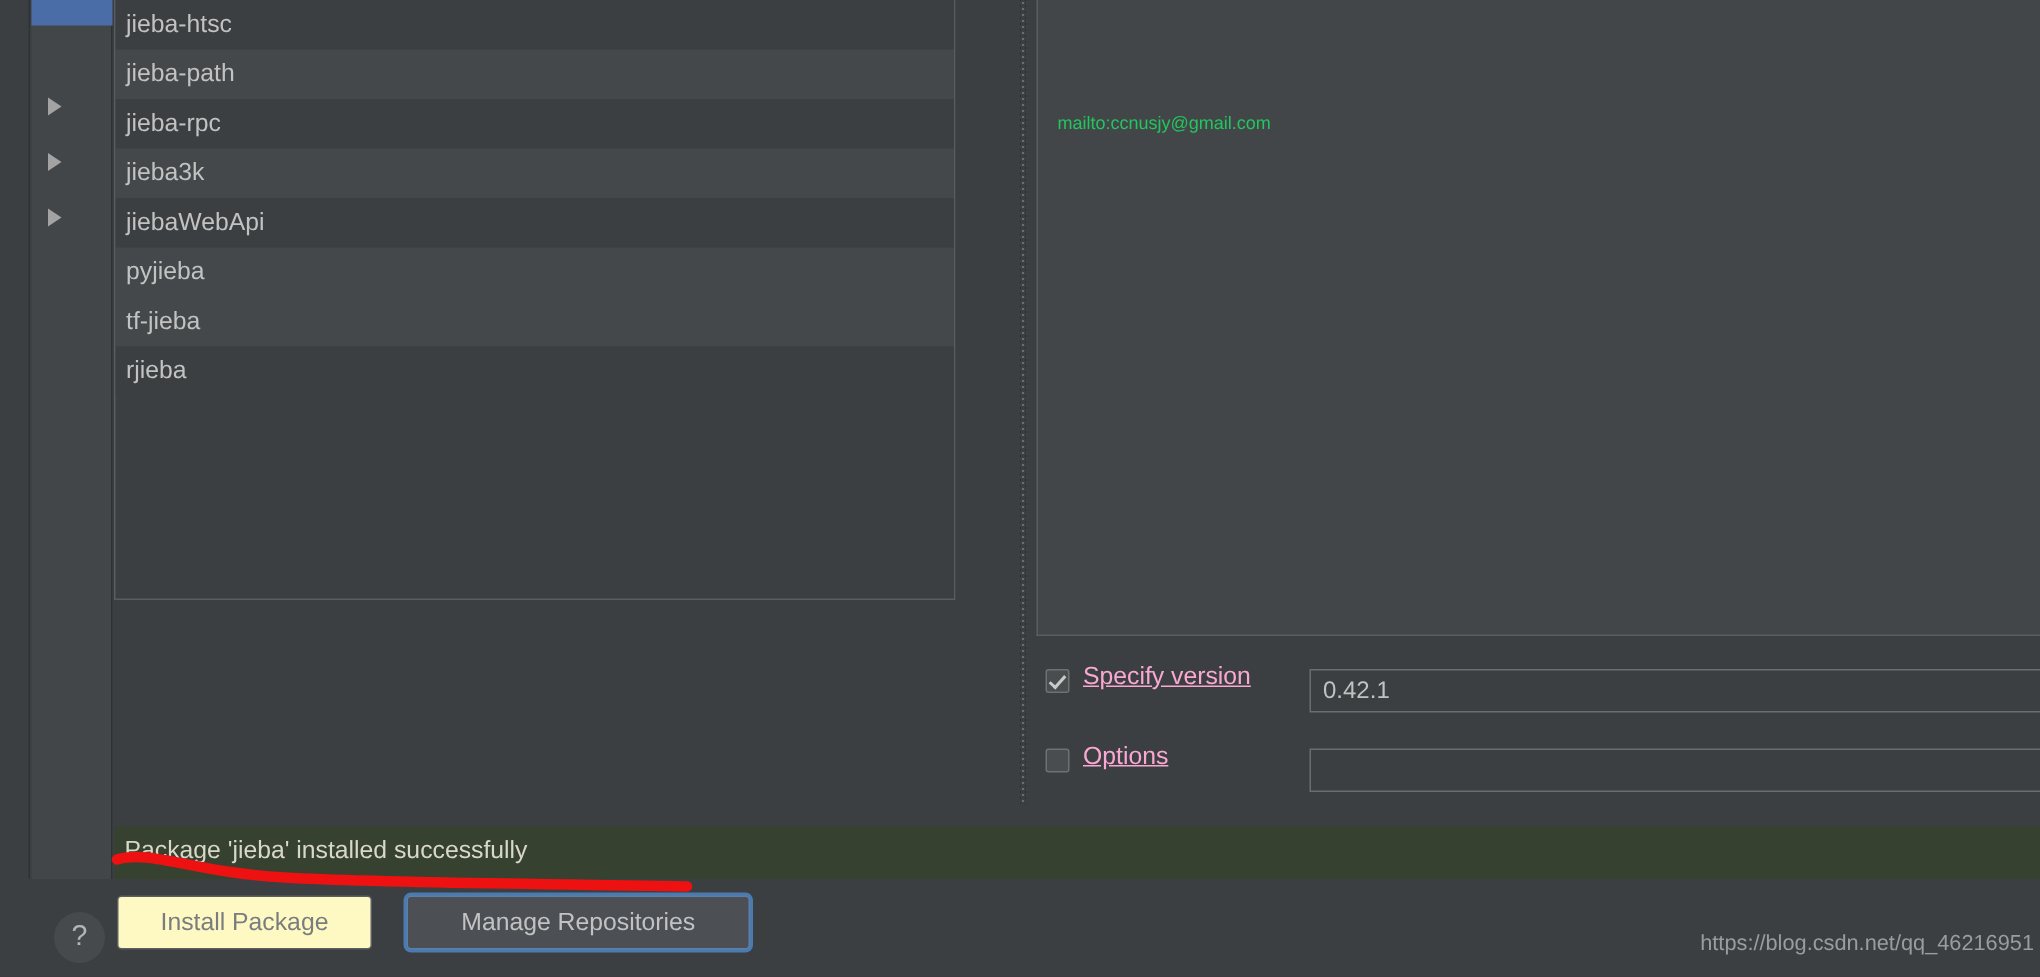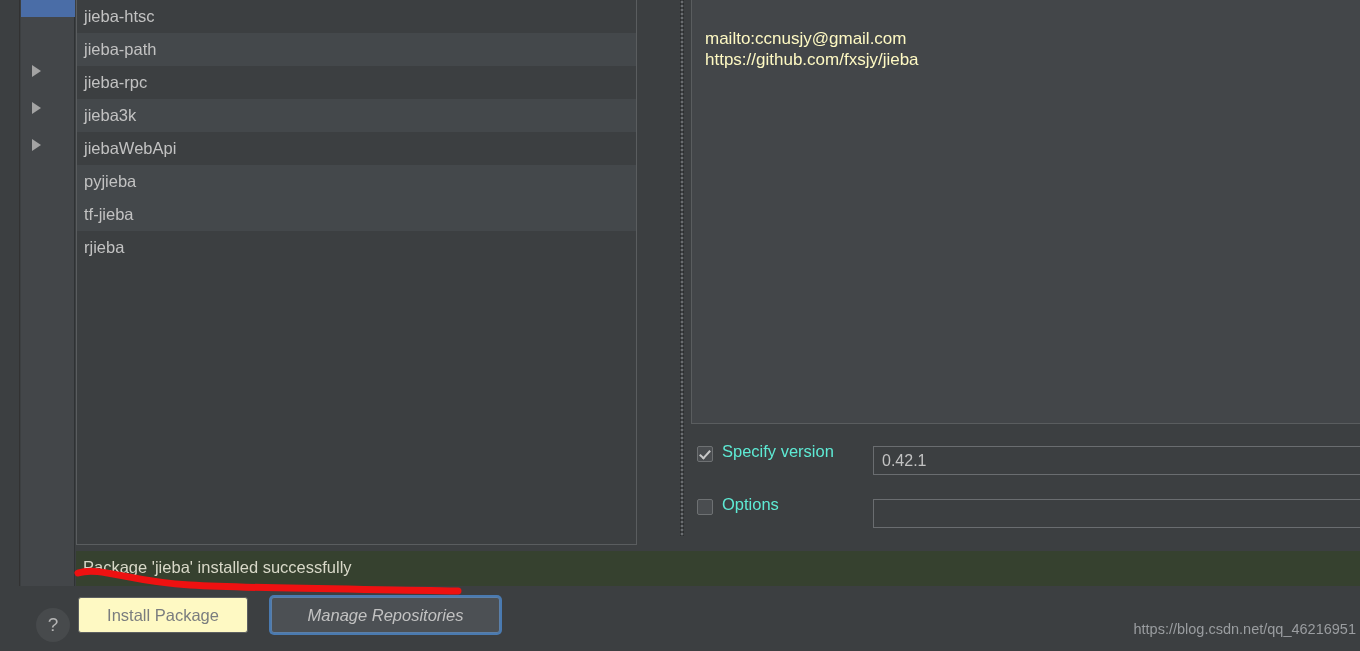--- a/index.html
+++ b/index.html
@@ -80,21 +80,21 @@
     border-top: 6px solid transparent;
     border-bottom: 6px solid transparent;
     left: 32px;
   }
 
   
   .list-panel {
     position: absolute;
     left: 76px; top: 0;
     width: 561px;
-    height: 545px;
+    height: 400px;
     background: #3c3f41;
     border: 1px solid #5a5d5f;
     border-top: none;
     box-sizing: border-box;
     overflow: hidden;
   }
   .list-row {
     position: relative;
     height: 33px;
     line-height: 33px;
@@ -144,25 +144,26 @@
     height: 424px;
     background: #434649;
     border: 1px solid #5a5d5f;
     border-top: none;
     border-right: none;
     box-sizing: border-box;
     padding: 28px 0 0 13px;
   }
   .desc-link {
     display: block;
-    font-size: 17px;
-    color: #fef9c3;
+    font-size: 12px;
+    color: #22c55e;
     line-height: 21px;
     white-space: nowrap;
     text-decoration: none;
+    margin-top: 44px;
   }
 
   
   .form-area {
     position: absolute;
     left: 686px; top: 424px;
     width: 674px;
     height: 112px;
     background: #3c3f41;
   }
@@ -187,22 +188,23 @@
     width: 4px; height: 9px;
     border: solid #c9c9c9;
     border-width: 0 2px 2px 0;
     transform: rotate(42deg);
   }
   .cbx-label {
     position: absolute;
     left: 36px;
     top: -4px;
     font-size: 16.5px;
-    color: #5eead4;
-    white-space: nowrap;
+    color: #f9a8d4;
+    white-space: nowrap;
+    text-decoration: underline;
   }
   .txt-field {
     position: absolute;
     left: 187px;
     width: 500px;
     height: 29px;
     background: #3c3f41;
     border: 1px solid #6a6d70;
     box-sizing: border-box;
     color: #c2c2c2;
@@ -264,21 +266,20 @@
   }
   .btn.disabled {
     color: #7a7d7f;
     background: #fef9c3;
     border-color: #5c5f61;
   }
   .btn.focused {
     border: 1px solid #5b7fa8;
     box-shadow: 0 0 0 2px #4a7ab0;
     background: #4c5054;
-    font-style: italic;
   }
   .watermark {
     position: absolute;
     right: 4px; top: 621px;
     font-size: 14.5px;
     color: #9a9da0;
     white-space: nowrap;
     margin-left: 15px;
   }
 
@@ -318,21 +319,20 @@
   </div>
 
   <div class="mid-gap"></div>
 
   <div class="splitter">
     <div class="dots"></div>
   </div>
 
   <div class="desc-panel">
     <span class="desc-link">mailto:ccnusjy@gmail.com</span>
-    <span class="desc-link">https://github.com/fxsjy/jieba</span>
   </div>
 
   <div class="form-area">
 
     <div class="form-row" style="top:22px; width:674px;">
       <span class="cbx checked"></span>
       <span class="cbx-label">Specify version</span>
       <input class="txt-field" type="text" value="0.42.1" style="">
     </div>
 

